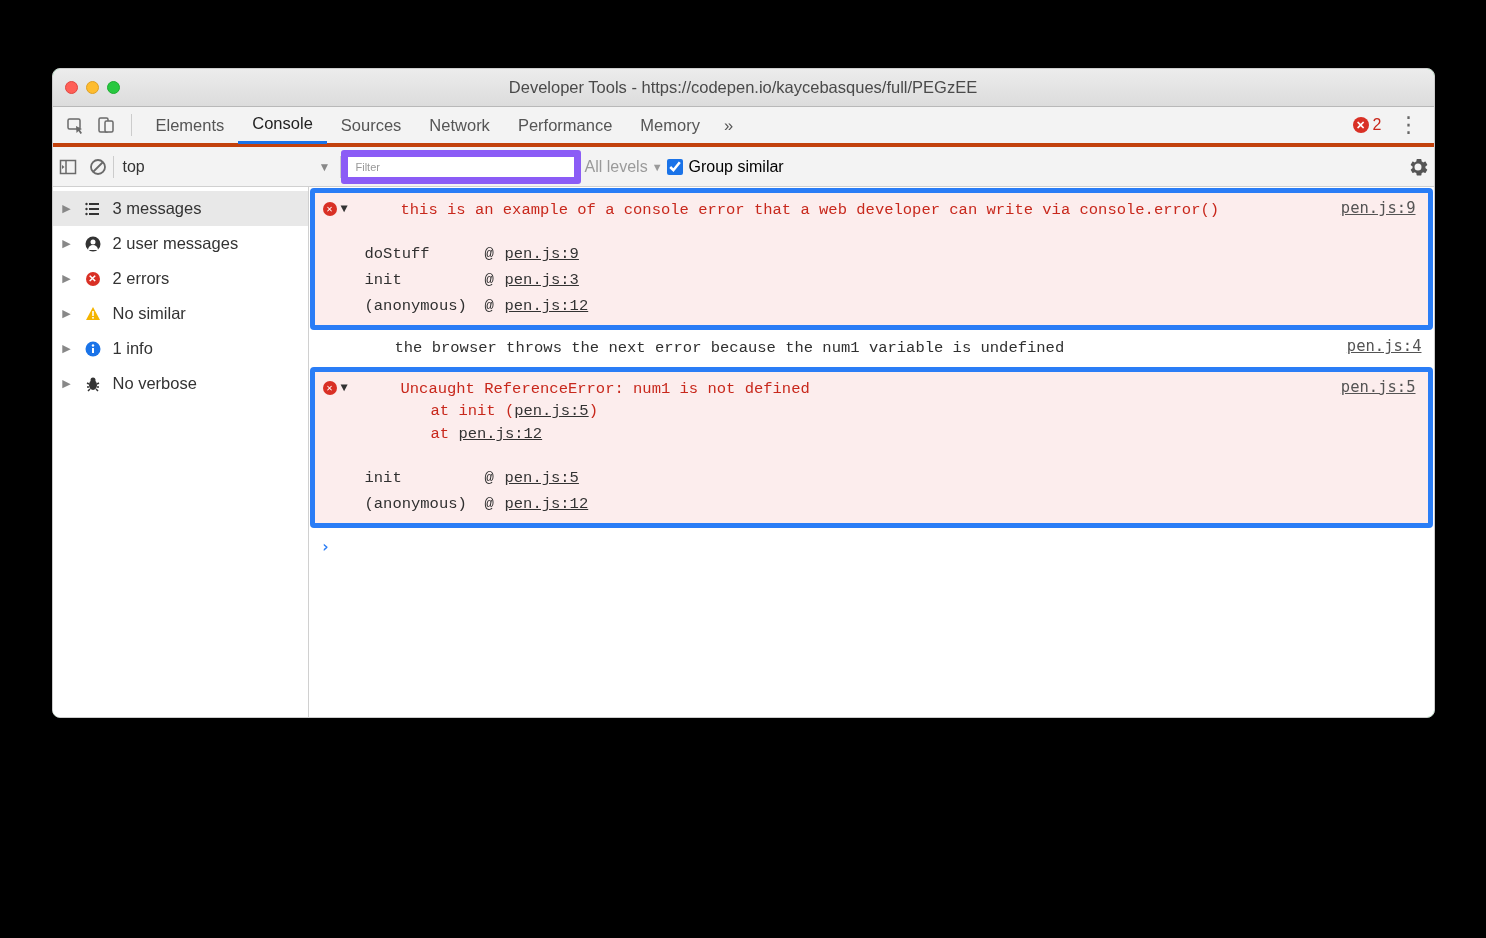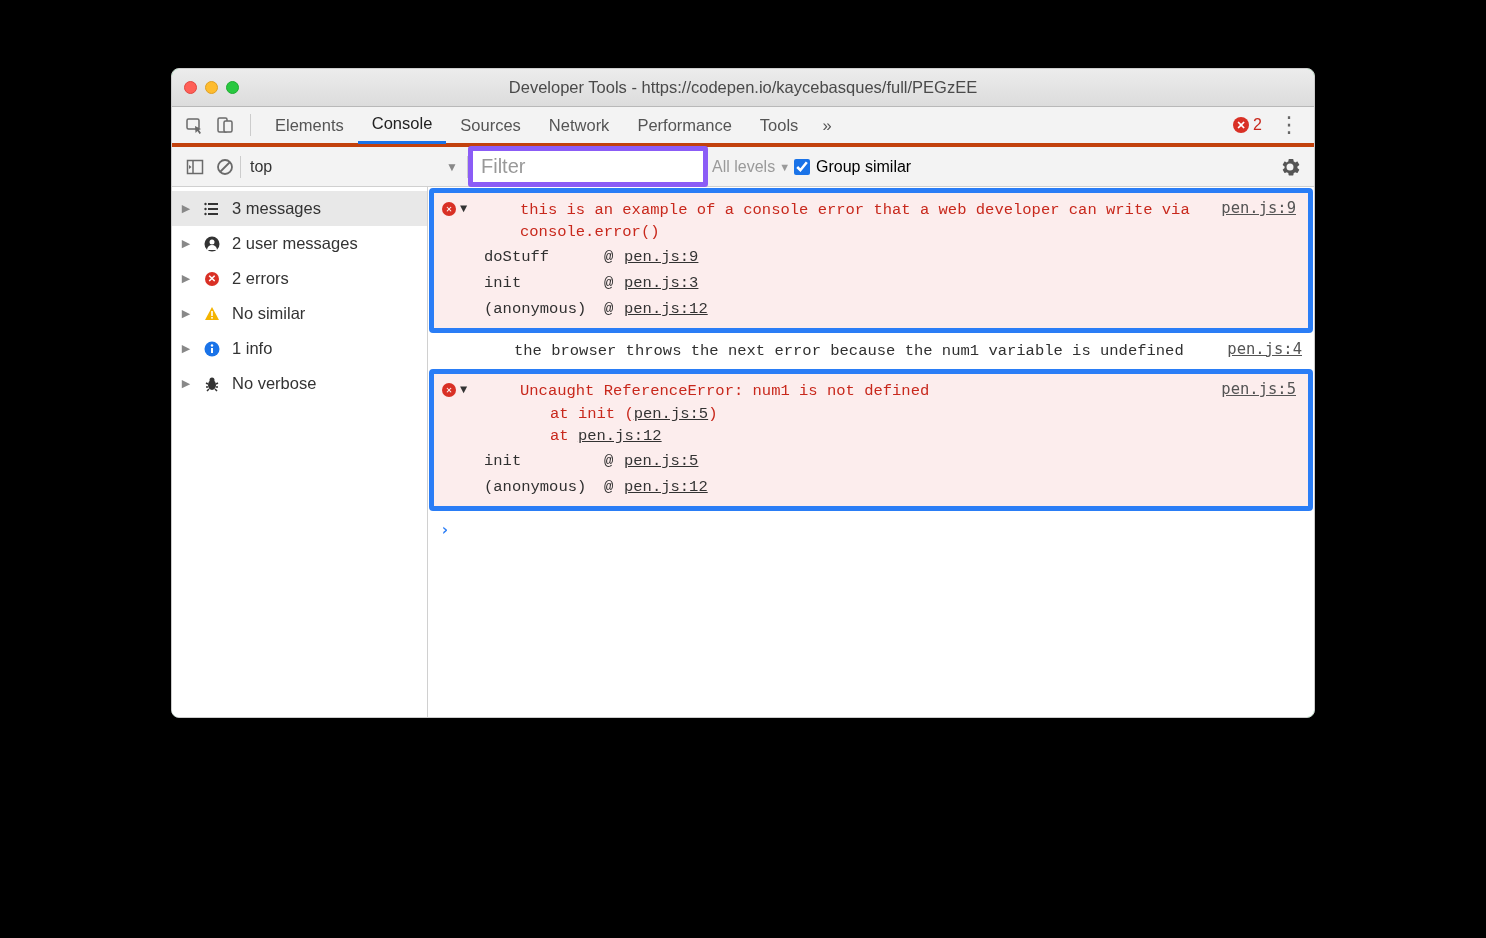--- a/index.html
+++ b/index.html
@@ -7,21 +7,21 @@
   background: #000;
   width: 1486px;
   height: 938px;
   font-family: -apple-system, BlinkMacSystemFont, "Segoe UI", Helvetica, Arial, sans-serif;
   display: flex;
   align-items: flex-start;
   justify-content: center;
   padding-top: 68px;
 }
 .window {
-  width: 1144px;
+  width: 1383px;
   background: #86efac;
   border-radius: 8px;
   box-shadow: 0 20px 60px rgba(0,0,0,0.5);
   overflow: hidden;
   border: 1px solid #ccc;
 }
 .titlebar {
   height: 38px;
   background: linear-gradient(#ececec, #dcdcdc);
   display: flex;
@@ -68,35 +68,35 @@
   color: #fff; display: flex; align-items: center; justify-content: center;
   font-size: 11px; font-weight: bold;
 }
 .menu-dots { color: #666; font-size: 22px; padding: 0 6px; cursor: pointer; }
 
 .toolbar {
   height: 40px;
   background: #f3f3f3;
   display: flex;
   align-items: center;
-  padding: 0 8px;
+  padding: 0 0;
   border-bottom: 1px solid #d0d0d0;
   font-size: 16px;
 }
 .toolbar .ico { color: #6a6a6a; padding: 2px 6px; cursor: pointer; }
 .context-select {
   display: flex; align-items: center; justify-content: space-between;
   border: 1px solid transparent;
   padding: 3px 8px; width: 226px; cursor: pointer;
   color: #333;
 }
 .context-select .tri { color: #888; font-size: 12px;}
 .filter-input {
-  border: 5px solid #8b5cf6; border-radius: 3px;
-  padding: 4px 8px; width: 240px; font-size: 20px;
+  border: 7px solid #8b5cf6; border-radius: 3px;
+  padding: 4px 8px; width: 240px; font-size: 11px;
   color: #333; background: #fff;
 }
 .filter-input::placeholder { color: #999; }
 .levels {
   color: #9a9a9a; display: flex; align-items: center; gap: 4px;
   cursor: pointer; padding: 0 4px;
 }
 .checkbox-wrap {
   display: flex; align-items: center; gap: 6px; cursor: pointer;
 }
@@ -147,21 +147,21 @@
 .msg .disclose {
   position: absolute; left: 26px; top: 9px;
   font-size: 12px; color: #555;
 }
 .msg.error .disclose { color: #333; }
 .xcirc {
   width: 14px; height: 14px; border-radius: 50%; background: #d93025;
   color: #fff; display: flex; align-items: center; justify-content: center;
   font-size: 10px; font-weight: bold;
 }
-.trace { margin-top: 0; }
+.trace { margin-top: 20px; }
 .trace-row {
   display: flex; gap: 2px; padding: 4px 0 4px 10px;
   color: #303030;
 }
 .trace-row .fn { width: 118px; }
 .trace-row .at { width: 18px; }
 .trace-row .loc { color: #333; text-decoration: underline; cursor: pointer; }
 .inline-loc { color: #333; text-decoration: underline; cursor: pointer; }
 .highlight-box {
   border: 5px solid #2a7df6;
@@ -200,21 +200,21 @@
           <rect x="2" y="2" width="9" height="14" rx="1.5" fill="none" stroke="#6a6a6a" stroke-width="1.5"></rect>
           <rect x="8" y="5" width="8" height="11" rx="1.5" fill="#f3f3f3" stroke="#6a6a6a" stroke-width="1.5"></rect>
         </svg>
     </span>
     <div class="divider"></div>
     <div class="tab">Elements</div>
     <div class="tab active">Console</div>
     <div class="tab">Sources</div>
     <div class="tab">Network</div>
     <div class="tab">Performance</div>
-    <div class="tab">Tools</div>
+    <div class="tab">Memory</div>
     <div class="tab-overflow">»</div>
     <div class="spacer"></div>
     <div class="error-count">
       <span class="circ">✕</span>
       <span>2</span>
     </div>
     <div class="menu-dots">⋮</div>
   </div>
 
   <div class="toolbar">

